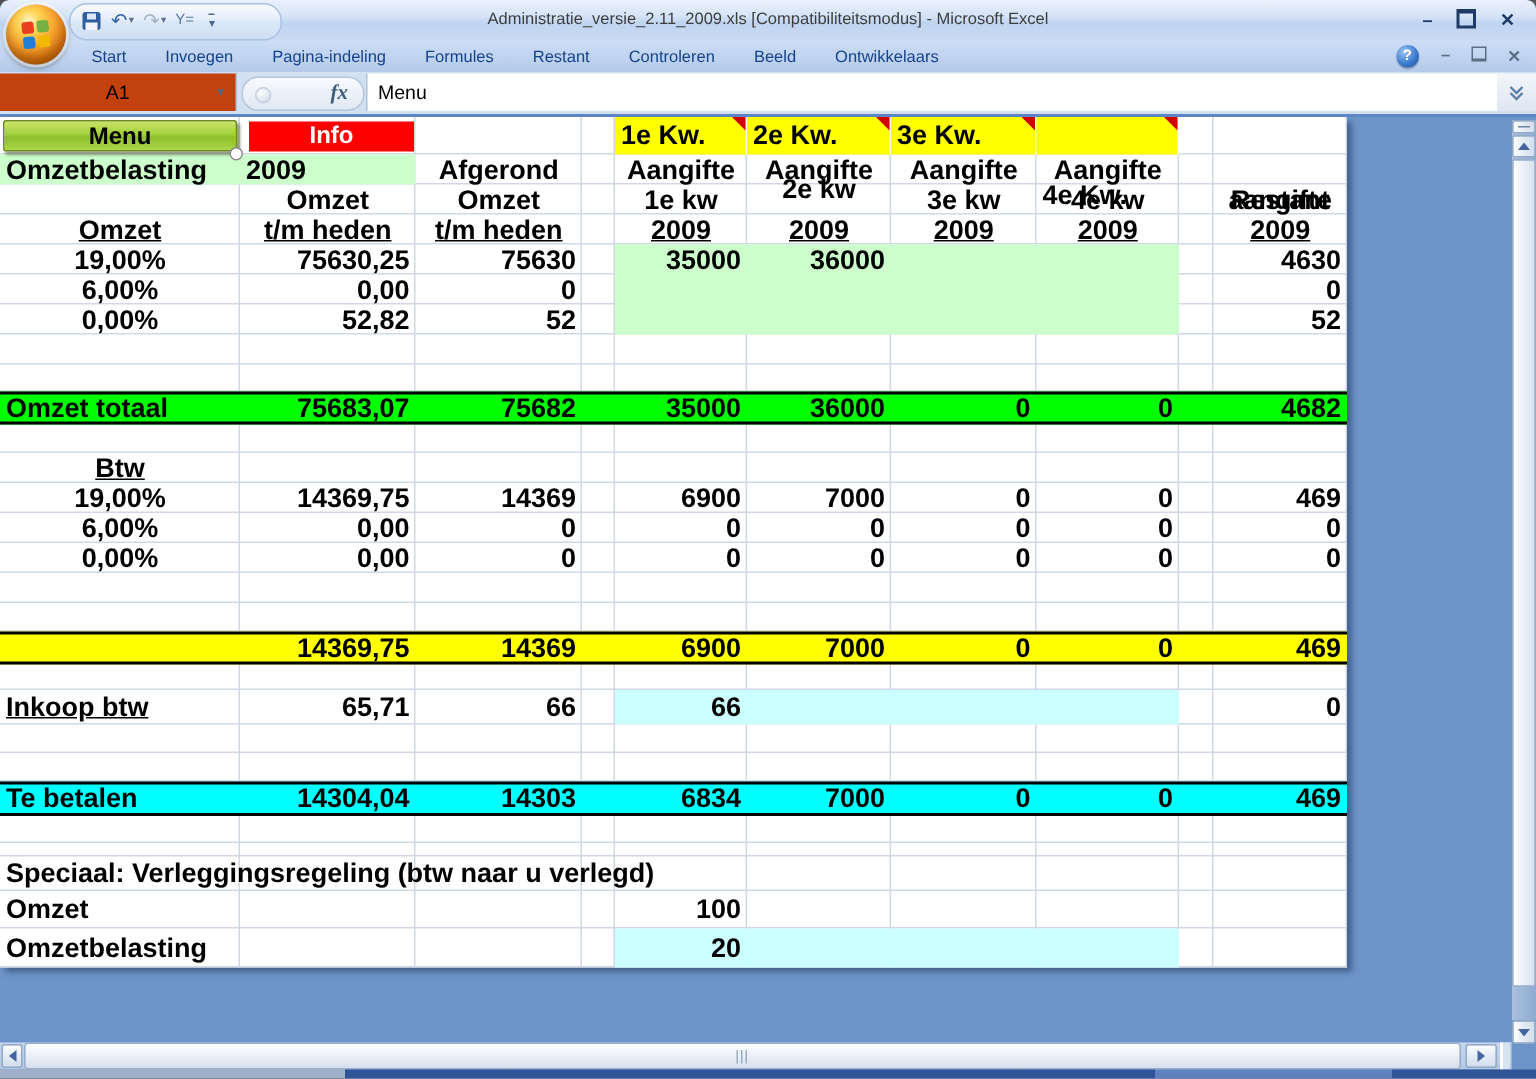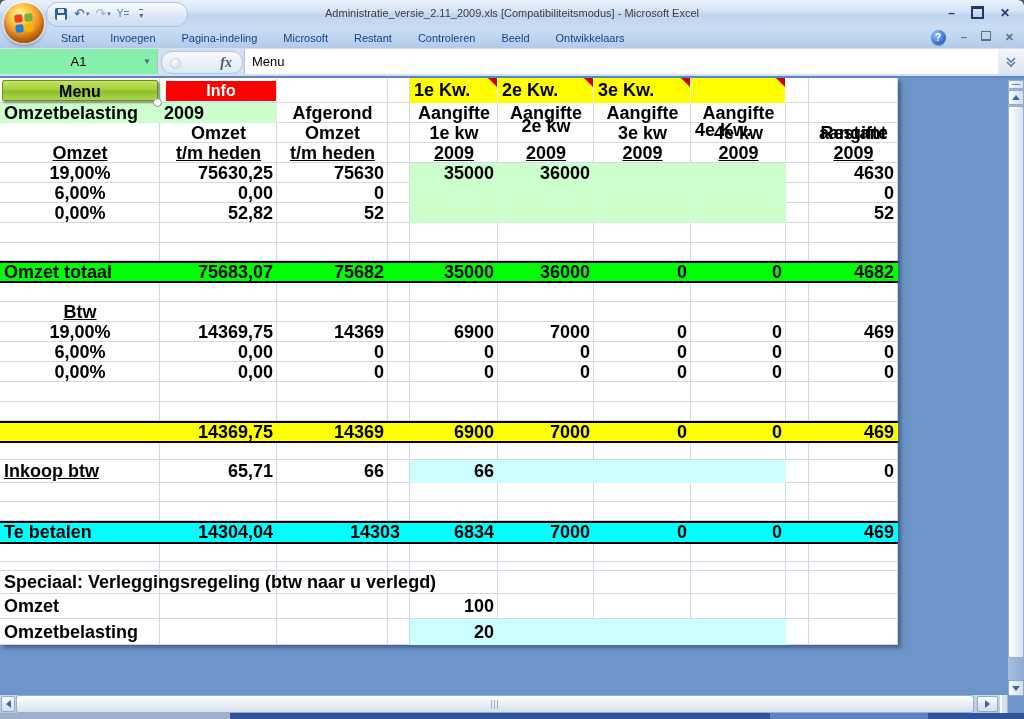--- a/index.html
+++ b/index.html
@@ -36,21 +36,21 @@
     border-bottom:1px solid #90AFDC;}
   .tabs{position:absolute;left:48px;top:0;height:20px;display:flex;}
   .tab{padding:0 13px;line-height:20px;font-size:11px;color:#15428B;white-space:nowrap;}
   .strip-right{position:absolute;right:10px;top:2px;display:flex;align-items:center;gap:15px;}
   .help-orb{width:15px;height:15px;border-radius:50%;color:#fff;font-size:10px;font-weight:bold;text-align:center;line-height:15px;
     background:radial-gradient(circle at 35% 30%,#9CC4F2,#3E7BD0 55%,#1D4E9B);box-shadow:0 1px 1px rgba(0,0,0,.3);}
   .wb-controls{display:flex;gap:14px;color:#5E6E85;font-size:11px;font-weight:bold;}
 
   
   .formulabar{position:absolute;left:0;top:48px;width:1024px;height:28px;background:#D3E0F1;border-bottom:2px solid #5D87C6;}
-  .namebox{position:absolute;left:0;top:1px;width:157px;height:25px;background:#86efac;border-right:1px solid #AEC2DA;
+  .namebox{position:absolute;left:0;top:1px;width:157px;height:25px;background:#c2410c;border-right:1px solid #AEC2DA;
     font-size:13px;color:#000;text-align:center;line-height:25px;}
   .namebox-arrow{position:absolute;left:138px;top:1px;width:18px;height:25px;text-align:center;line-height:25px;font-size:8px;color:#55657E;}
   .fx-pill{position:absolute;left:161px;top:3px;width:80px;height:21px;border-radius:11px;border:1px solid #B5C6DC;
     background:linear-gradient(180deg,#F8FAFD,#DFE8F2);}
   .fx-dot{position:absolute;left:8px;top:6px;width:9px;height:9px;border-radius:50%;
     background:radial-gradient(circle at 35% 30%,#FDFEFF,#CBD8E6);border:1px solid #C2D0E0;}
   .fx-label{position:absolute;right:10px;top:1px;font-family:"Liberation Serif",serif;font-style:italic;font-weight:bold;
     font-size:14px;color:#3E5C7E;line-height:19px;}
   .formula-input{position:absolute;left:244px;top:1px;width:752px;height:25px;background:#fff;border-left:1px solid #AEC2DA;
     font-size:13px;color:#000;line-height:25px;padding-left:7px;}
@@ -129,21 +129,21 @@
       <span><span class="restore-box"></span></span>
       <span>✕</span>
     </div>
   </div>
 
   <div class="tabstrip">
     <div class="tabs" id="ribbon-tabs">
         <span class="tab">Start</span>
         <span class="tab">Invoegen</span>
         <span class="tab">Pagina-indeling</span>
-        <span class="tab">Microsoft</span>
+        <span class="tab">Formules</span>
         <span class="tab">Restant</span>
         <span class="tab">Controleren</span>
         <span class="tab">Beeld</span>
         <span class="tab">Ontwikkelaars</span>
       </div>
     <div class="strip-right">
       <span class="help-orb">?</span>
       <span class="wb-controls">
         <span>–</span>
         <span><span class="restore-box" style="border-width:1px 1px 2px;width:8px;height:7px;"></span></span>
@@ -304,21 +304,21 @@
         <div class="cel" style="left: 594px; top: 343px; width: 97px; height: 22px; line-height: 22px; text-align: right;">0</div>
         <div class="cel" style="left: 691px; top: 343px; width: 95px; height: 22px; line-height: 22px; text-align: right;">0</div>
         <div class="cel" style="left: 809px; top: 343px; width: 89px; height: 22px; line-height: 22px; text-align: right;">469</div>
         <div class="cel" style="left: 0px; top: 382px; width: 160px; height: 23px; line-height: 23px; text-align: left; text-decoration: underline;">Inkoop btw</div>
         <div class="cel" style="left: 160px; top: 382px; width: 117px; height: 23px; line-height: 23px; text-align: right;">65,71</div>
         <div class="cel" style="left: 277px; top: 382px; width: 111px; height: 23px; line-height: 23px; text-align: right;">66</div>
         <div class="cel" style="left: 410px; top: 382px; width: 88px; height: 23px; line-height: 23px; text-align: right;">66</div>
         <div class="cel" style="left: 809px; top: 382px; width: 89px; height: 23px; line-height: 23px; text-align: right;">0</div>
         <div class="cel" style="left: 0px; top: 443px; width: 160px; height: 23px; line-height: 23px; text-align: left;">Te betalen</div>
         <div class="cel" style="left: 160px; top: 443px; width: 117px; height: 23px; line-height: 23px; text-align: right;">14304,04</div>
-        <div class="cel" style="left: 293px; top: 443px; width: 111px; height: 35px; line-height: 23px; text-align: right;">14303</div>
+        <div class="cel" style="left: 277px; top: 443px; width: 111px; height: 35px; line-height: 23px; text-align: right;">14303</div>
         <div class="cel" style="left: 410px; top: 443px; width: 88px; height: 23px; line-height: 23px; text-align: right;">6834</div>
         <div class="cel" style="left: 498px; top: 443px; width: 96px; height: 23px; line-height: 23px; text-align: right;">7000</div>
         <div class="cel" style="left: 594px; top: 443px; width: 97px; height: 23px; line-height: 23px; text-align: right;">0</div>
         <div class="cel" style="left: 691px; top: 443px; width: 95px; height: 23px; line-height: 23px; text-align: right;">0</div>
         <div class="cel" style="left: 809px; top: 443px; width: 89px; height: 23px; line-height: 23px; text-align: right;">469</div>
         <div class="cel" style="left: 0px; top: 493px; width: 410px; height: 23px; line-height: 23px; text-align: left;">Speciaal: Verleggingsregeling (btw naar u verlegd)</div>
         <div class="cel" style="left: 0px; top: 516px; width: 160px; height: 25px; line-height: 25px; text-align: left;">Omzet</div>
         <div class="cel" style="left: 410px; top: 516px; width: 88px; height: 25px; line-height: 25px; text-align: right;">100</div>
         <div class="cel" style="left: 0px; top: 541px; width: 160px; height: 26px; line-height: 26px; text-align: left;">Omzetbelasting</div>
         <div class="cel" style="left: 410px; top: 541px; width: 88px; height: 26px; line-height: 26px; text-align: right;">20</div>

